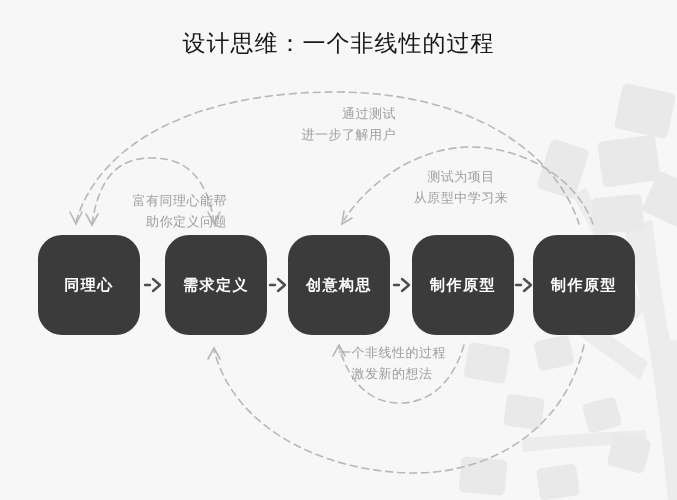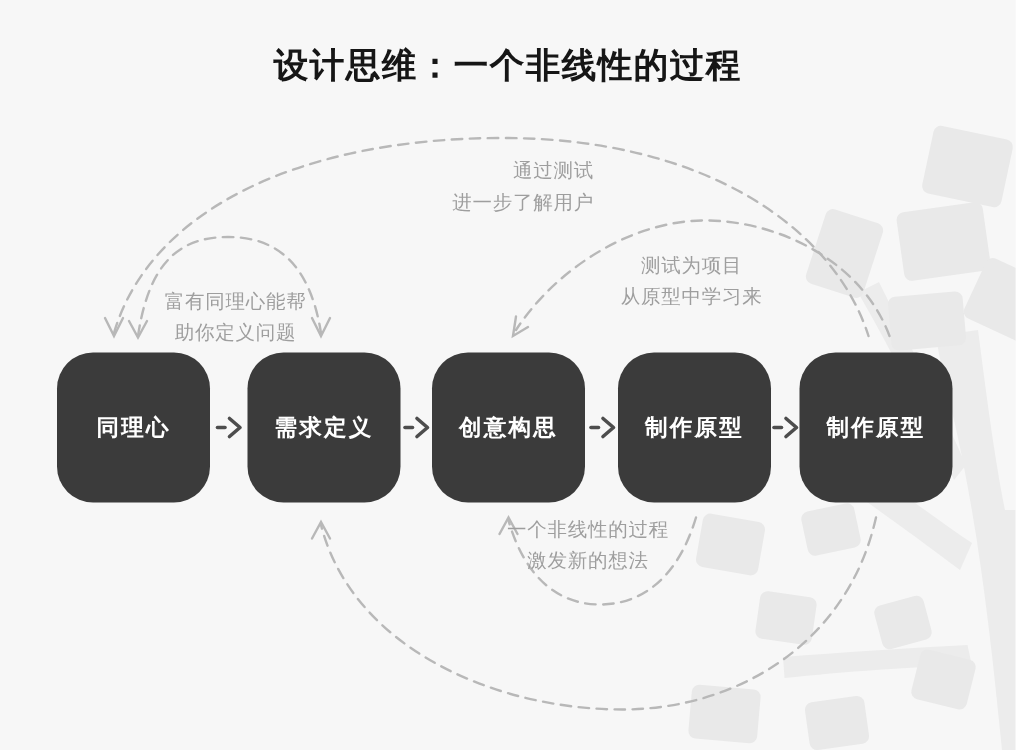--- a/index.html
+++ b/index.html
@@ -3,21 +3,21 @@
 <meta charset="utf-8">
 <style>
   html,body{margin:0;padding:0;}
   body{font-family:"Liberation Sans","DejaVu Sans",sans-serif;background:#ffffff;}
   .canvas{
     position:relative;width:677px;height:500px;overflow:hidden;
     background:#f7f7f7;
   }
   .title{
     position:absolute;left:0;top:28px;width:677px;
-    text-align:center;font-size:23px;font-weight:700;color:#161616;
+    text-align:center;font-size:23px;font-weight:400;color:#161616;
     letter-spacing:1px;
   }
   .layer{position:absolute;left:0;top:0;width:677px;height:500px;}
   .stage-box{
     position:absolute;top:235px;width:102px;height:100px;
     background:#3b3b3b;border-radius:24px;
     display:flex;align-items:center;justify-content:center;text-align:right;
   }
   .stage-box span{
     color:#ffffff;font-size:15px;font-weight:700;letter-spacing:1.5px;
@@ -113,21 +113,21 @@
     <span>制作原型</span>
   </div>
   <div class="stage-box" style="left:533px;">
     <span>制作原型</span>
   </div>
 
   <div class="note" style="left:236px;top:103px;width:160px;text-align:right;">
     <div>通过测试</div>
     <div>进一步了解用户</div>
   </div>
-  <div class="note" style="left:87px;top:190px;width:140px;">
+  <div class="note" style="left:87px;top:190px;width:140px;text-align:right;">
     <div>富有同理心能帮</div>
     <div>助你定义问题</div>
   </div>
   <div class="note" style="left:391px;top:166px;width:140px;font-family:Liberation Serif, serif;">
     <div>测试为项目</div>
     <div>从原型中学习来</div>
   </div>
   <div class="note" style="left:317px;top:342px;width:150px;">
     <div>一个非线性的过程</div>
     <div>激发新的想法</div>

